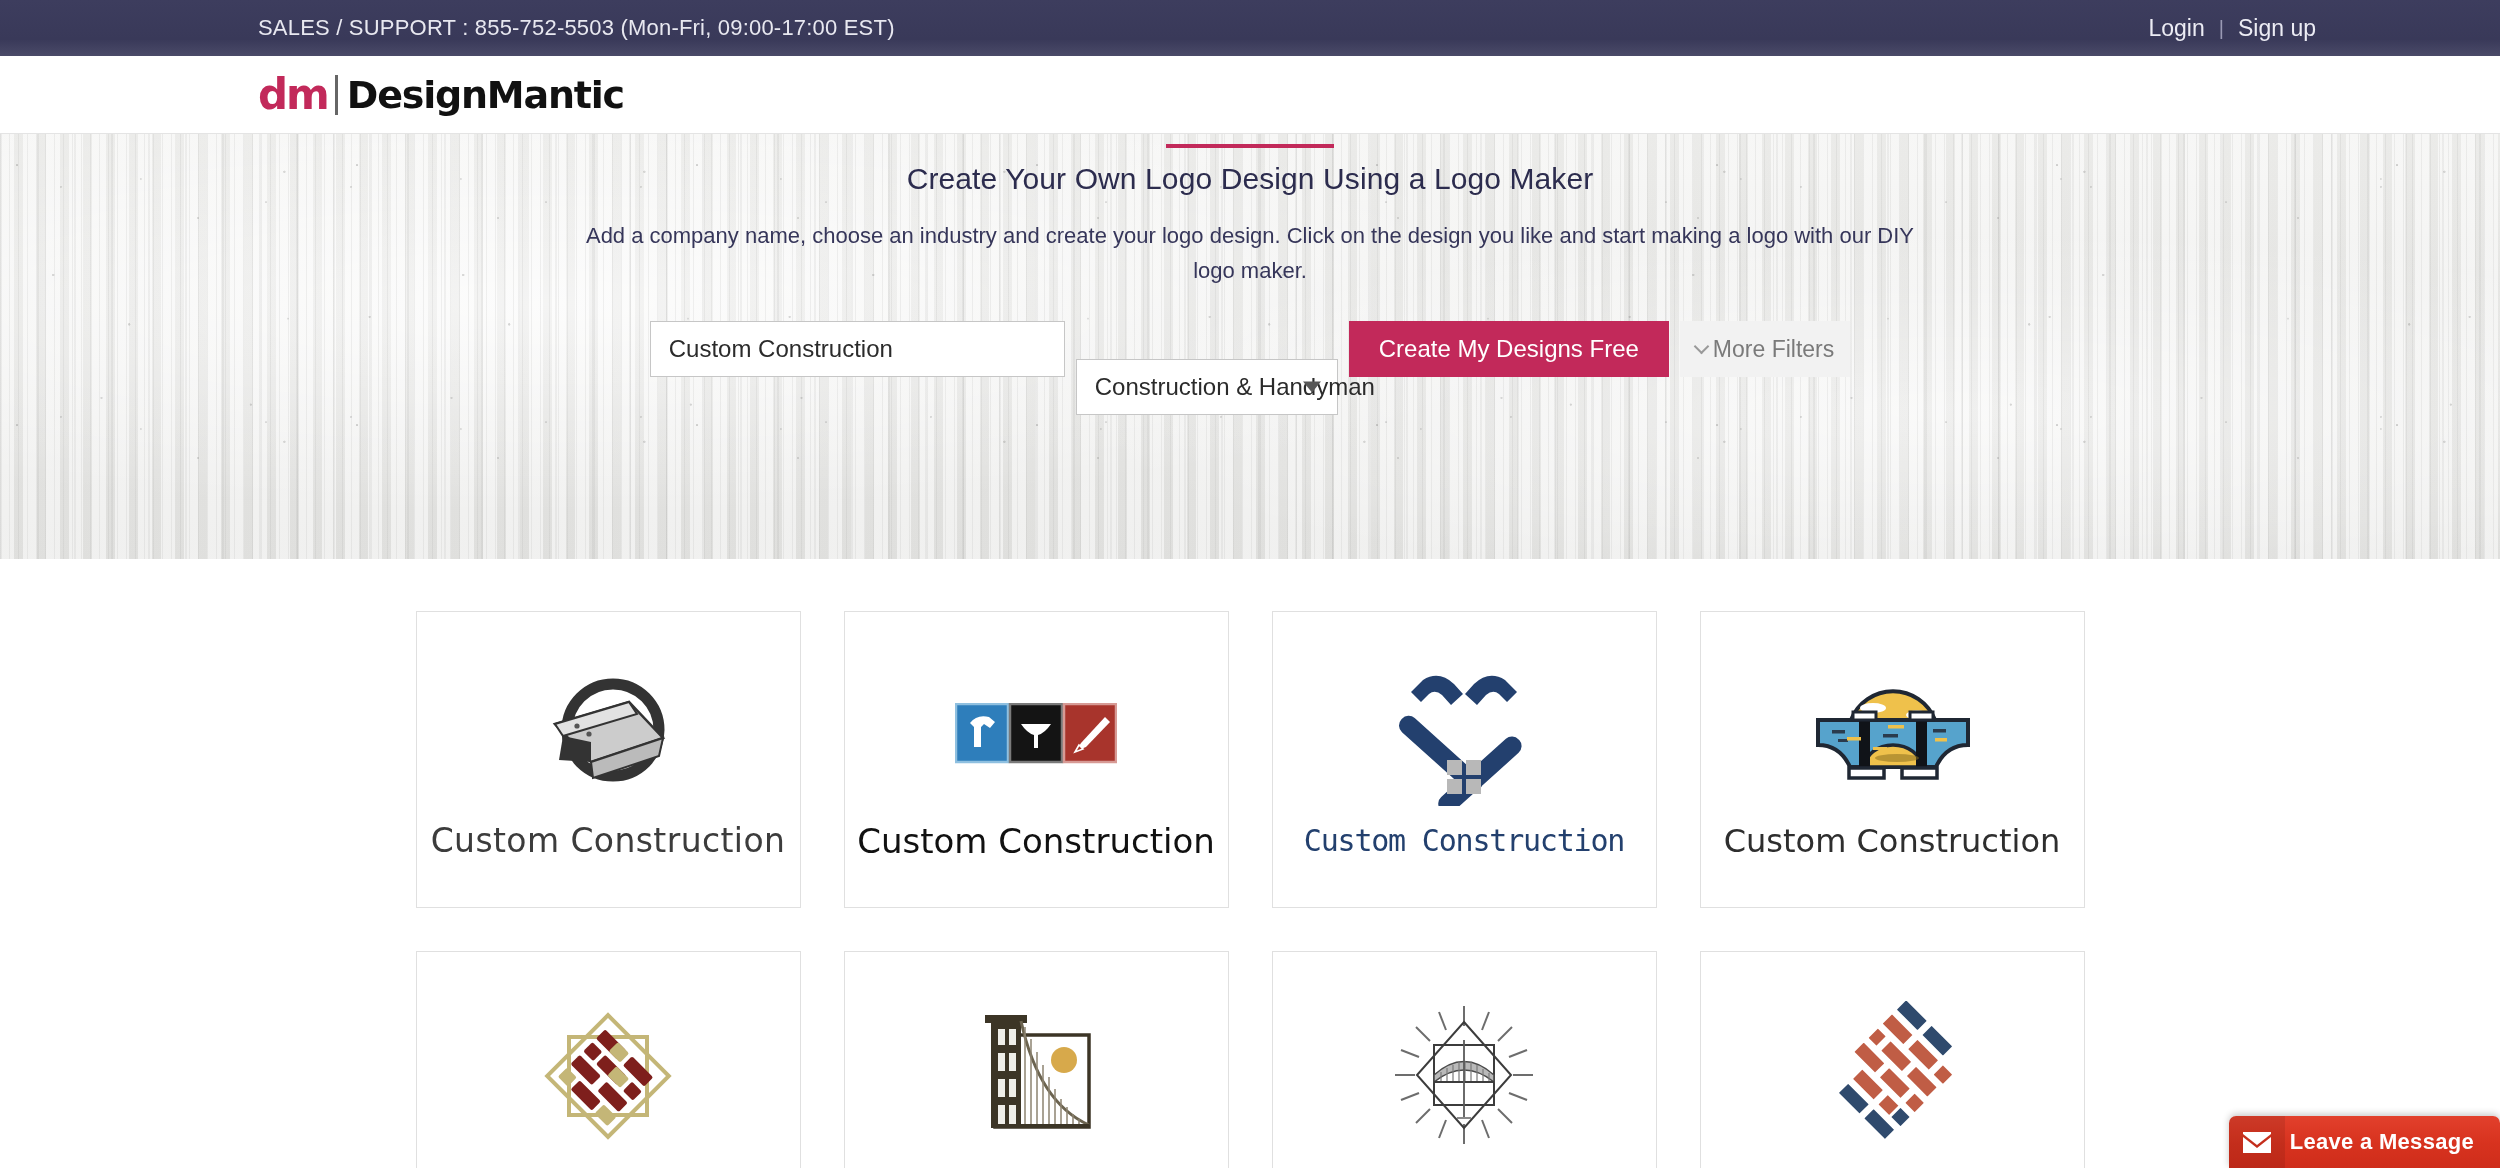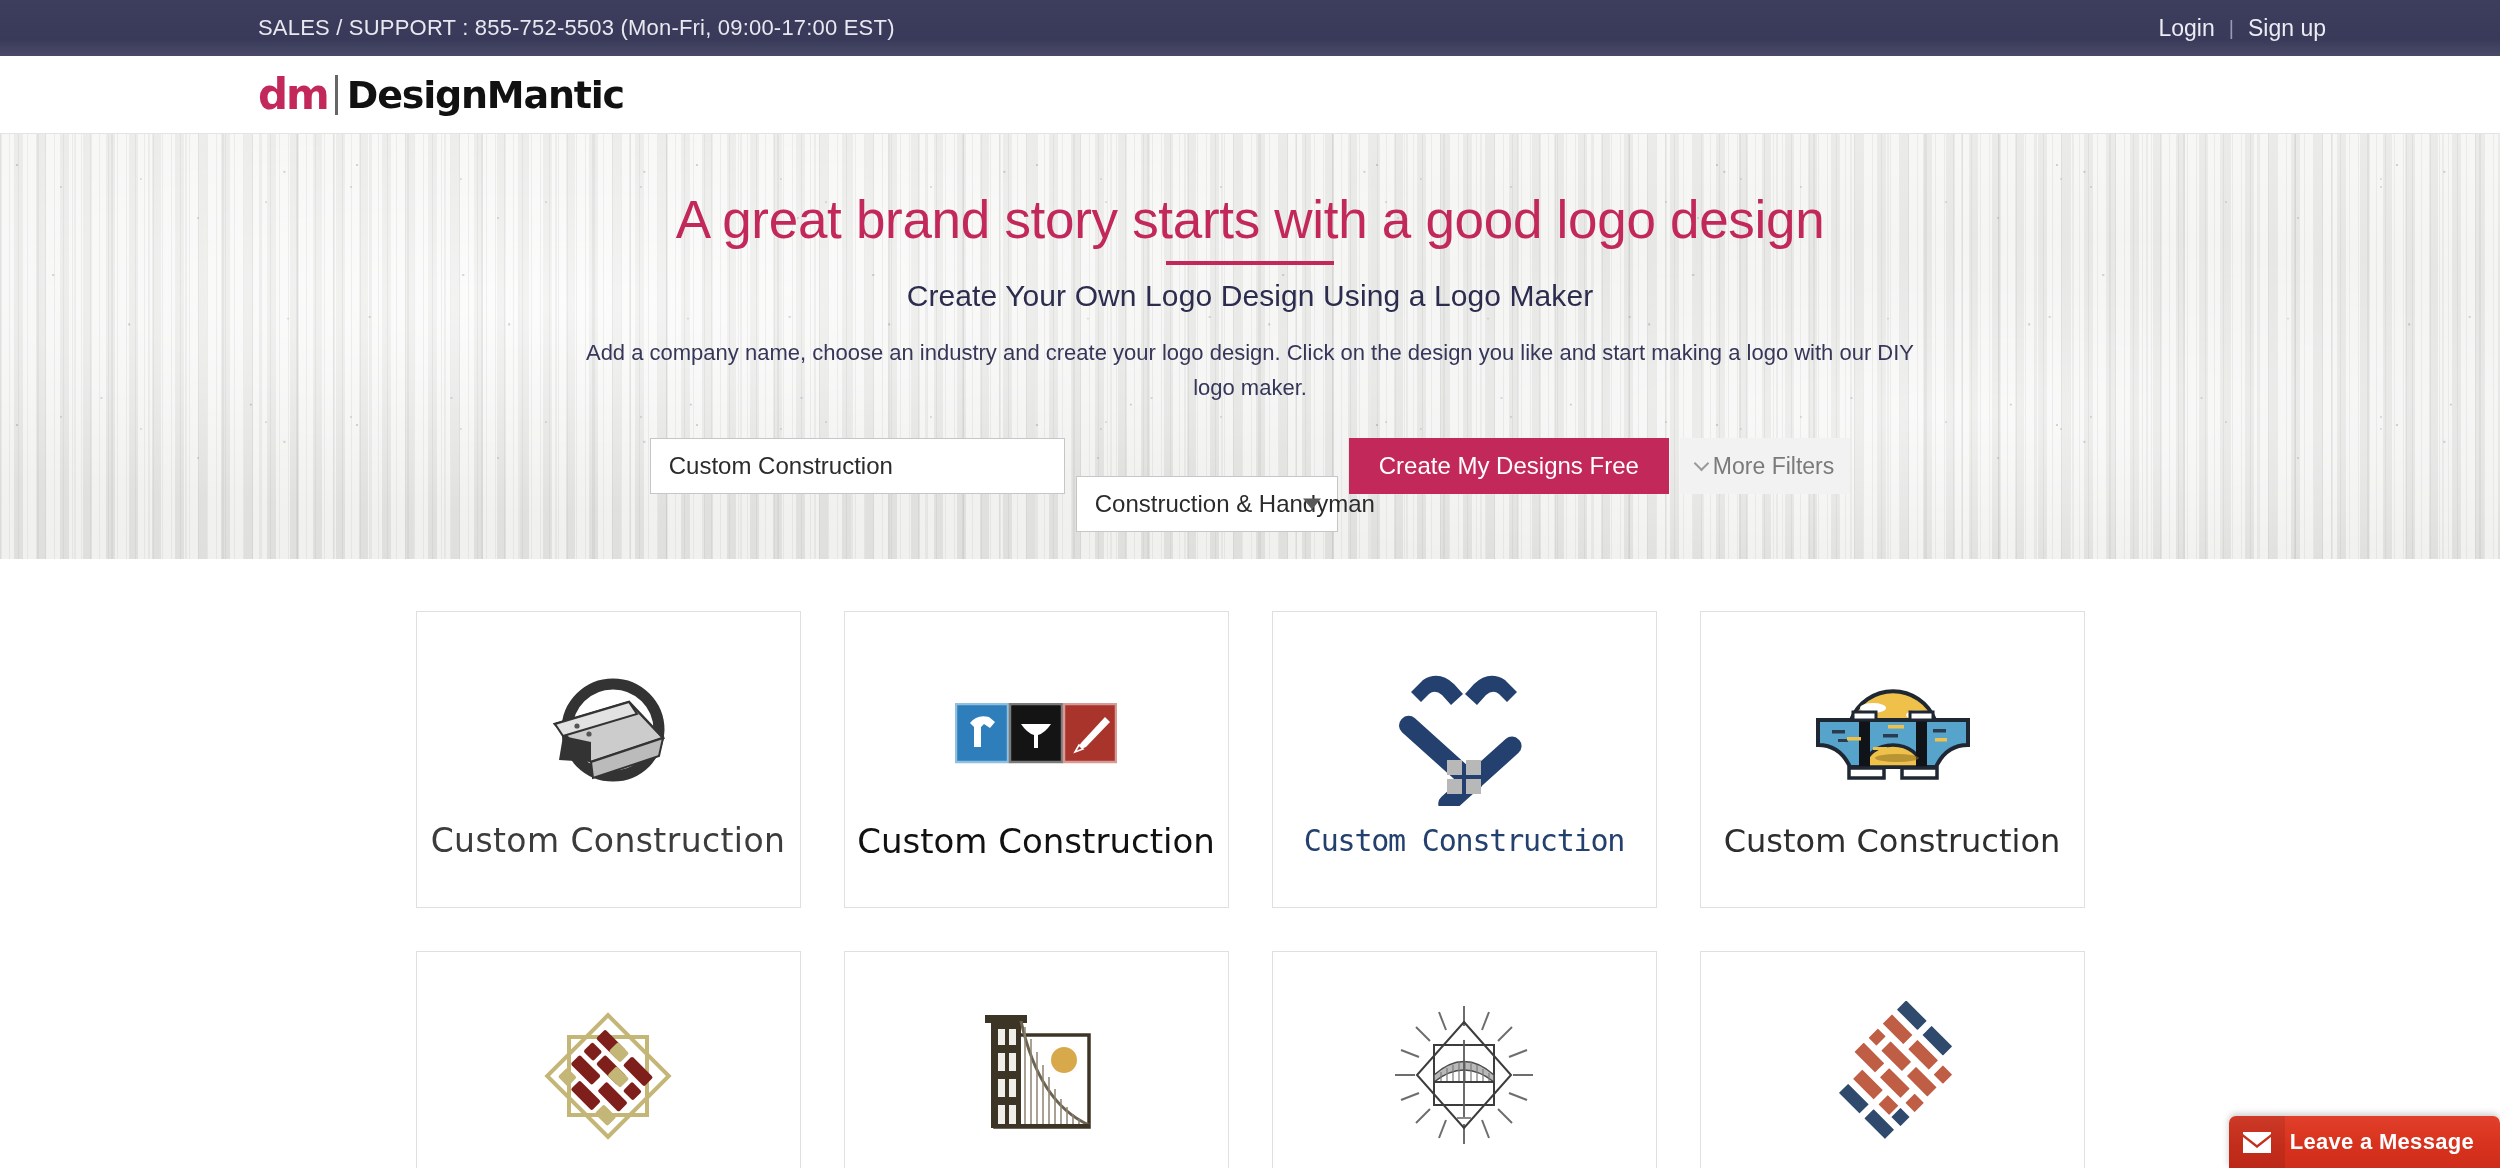--- a/index.html
+++ b/index.html
@@ -23,21 +23,21 @@
     font-size: 22px;
   }
   .topbar-phone {
     position: absolute;
     left: 258px;
     letter-spacing: 0.2px;
     white-space: nowrap;
   }
   .topbar-right {
     position: absolute;
-    right: 174px;
+    right: 184px;
     display: flex;
     align-items: center;
     gap: 14px;
     font-size: 23px;
   }
   .topbar-right a { color: #ececf4; text-decoration: none; }
   .topbar-sep { color: #9a9ab4; font-size: 20px; }
 
   
   .header {
@@ -343,21 +343,20 @@
     <span class="logo-dm">dm</span>
     <span class="logo-bar"></span>
     <span class="logo-name">DesignMantic</span>
   </div>
 </div>
 
 <div class="hero">
   <div class="hero-tex"></div>
   <div class="hero-speck"></div>
   <div class="hero-inner">
-    <h1 class="hero-h1">A great brand story starts with a good logo design</h1>
     <div class="hero-underline"></div>
     <h2 class="hero-h2">Create Your Own Logo Design Using a Logo Maker</h2>
     <p class="hero-desc">Add a company name, choose an industry and create your logo design. Click on the design you like and start making a logo with our DIY logo maker.</p>
 
     <div class="form-row">
       <input class="f-input" type="text" value="Custom Construction" style="">
       <div class="f-select-wrap">
         <span class="f-select-val">Construction &amp; Handyman</span>
         <span class="f-select-caret"></span>
       </div>

